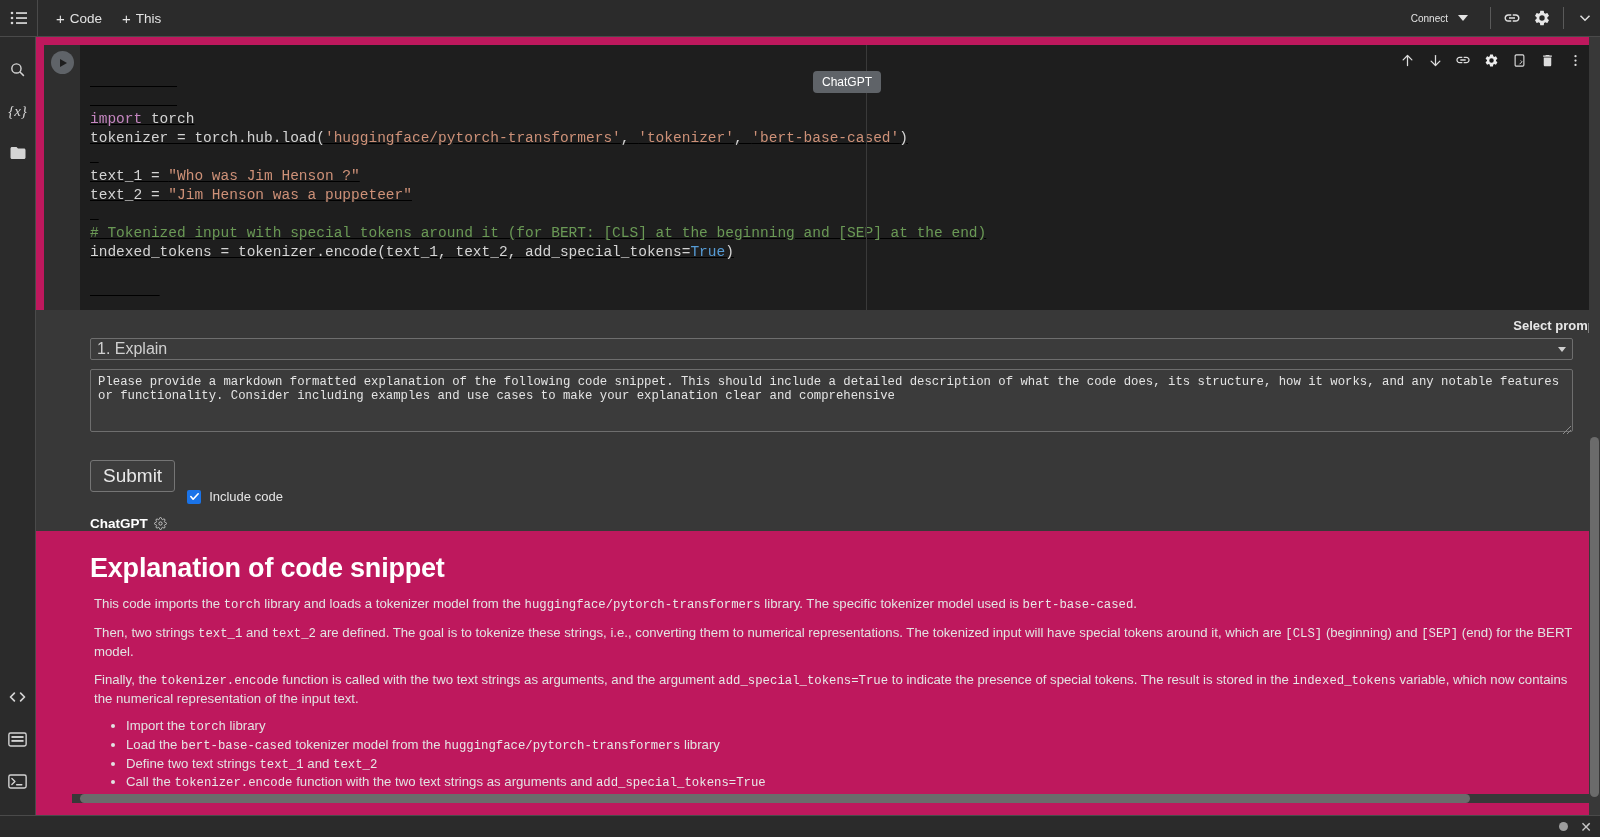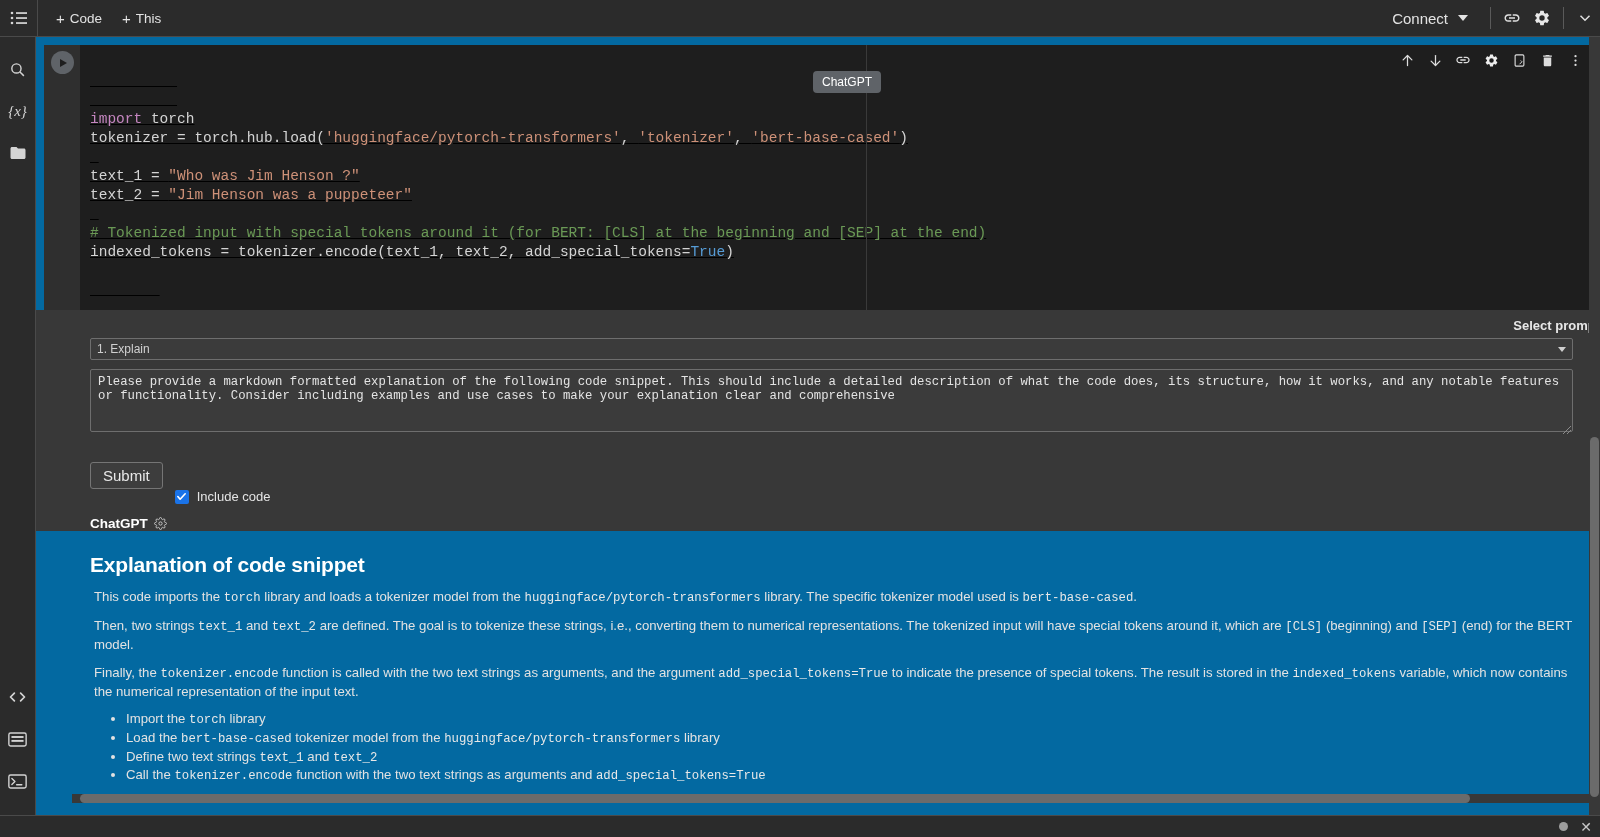--- a/index.html
+++ b/index.html
@@ -39,21 +39,21 @@
     display: flex; align-items: center; gap: 5px;
     color: #e3e3e3; font-size: 13.5px;
     padding: 4px 8px; border-radius: 4px; cursor: pointer;
     user-select: none;
   }
   .tb-btn .plus { font-size: 15px; line-height: 1; color: #e3e3e3; }
   .tb-spacer { flex: 1; }
   .tb-right { display: flex; align-items: center; height: 37px; }
   .connect-btn {
     display: flex; align-items: center; gap: 10px;
-    color: #e3e3e3; font-size: 15px; padding: 5px 10px;
+    color: #e3e3e3; font-size: 10px; padding: 5px 10px;
     border-radius: 4px; cursor: pointer; margin-right: 6px;
   }
   .caret-down {
     width: 0; height: 0;
     border-left: 5px solid transparent;
     border-right: 5px solid transparent;
     border-top: 6px solid #e3e3e3;
   }
   .vsep { width: 1px; height: 22px; background: #5a5a5a; margin: 0 6px; }
   .icon-btn {
@@ -81,21 +81,21 @@
     margin-bottom: 10px; border-radius: 4px; cursor: pointer;
     color: #d4d4d4;
   }
   .rail-spacer { flex: 1; }
   .rail-bottom { padding-bottom: 8px; display: flex; flex-direction: column; align-items: center; }
 
   
   .notebook {
     flex: 1;
     position: relative;
-    background: #0369a1;
+    background: #be185d;
     overflow: hidden;
     padding-top: 8px;
   }
 
   
   .cell {
     position: relative;
     margin: 0 8px 0 8px;
     background: #1e1e1e;
     border-radius: 0;
@@ -179,21 +179,21 @@
     font-size: 13px;
     font-weight: bold;
     margin-bottom: 5px;
     text-align: right;
   }
   .prompt-select {
     width: 1483px; height: 22px;
     background: #3b3b3b;
     border: 1px solid #6e6e6e;
     color: #d0d0d0;
-    font-size: 12px;
+    font-size: 16px;
     font-family: "Liberation Sans", sans-serif;
     padding: 0 6px;
     border-radius: 2px;
     display: flex; align-items: center;
     justify-content: space-between;
     cursor: pointer;
     margin-bottom: 9px;
   }
   .sel-caret {
     width: 0; height: 0;
@@ -224,21 +224,21 @@
   }
   .submit-row {
     display: flex; align-items: center;
     margin-top: 11px; gap: 12px;
   }
   .submit-btn {
     background: #3d3d3d;
     border: 1px solid #757575;
     border-radius: 3px;
     color: #e8e8e8;
-    font-size: 15px;
+    font-size: 19px;
     font-family: "Liberation Sans", sans-serif;
     padding: 4px 12px;
     cursor: pointer;
   }
   .chk-wrap { display: flex; align-items: center; gap: 8px; cursor: pointer; margin-top: 42px; }
   .chk {
     width: 14px; height: 14px;
     background: #1a73e8;
     border-radius: 2px;
     display: flex; align-items: center; justify-content: center;
@@ -252,21 +252,21 @@
   .chatgpt-label {
     color: #ffffff; font-size: 13.5px; font-weight: bold;
   }
 
   
   .md {
     padding: 0 0 0 54px;
     color: #e0e0e0;
   }
   .md h1 {
-    font-size: 21px;
+    font-size: 27px;
     font-weight: bold;
     color: #ffffff;
     margin: 22px 0 11px 0;
     letter-spacing: -0.2px;
   }
   .md p {
     font-size: 13.2px;
     line-height: 18px;
     margin: 0 0 10px 4px;
     color: #e2e2e2;

